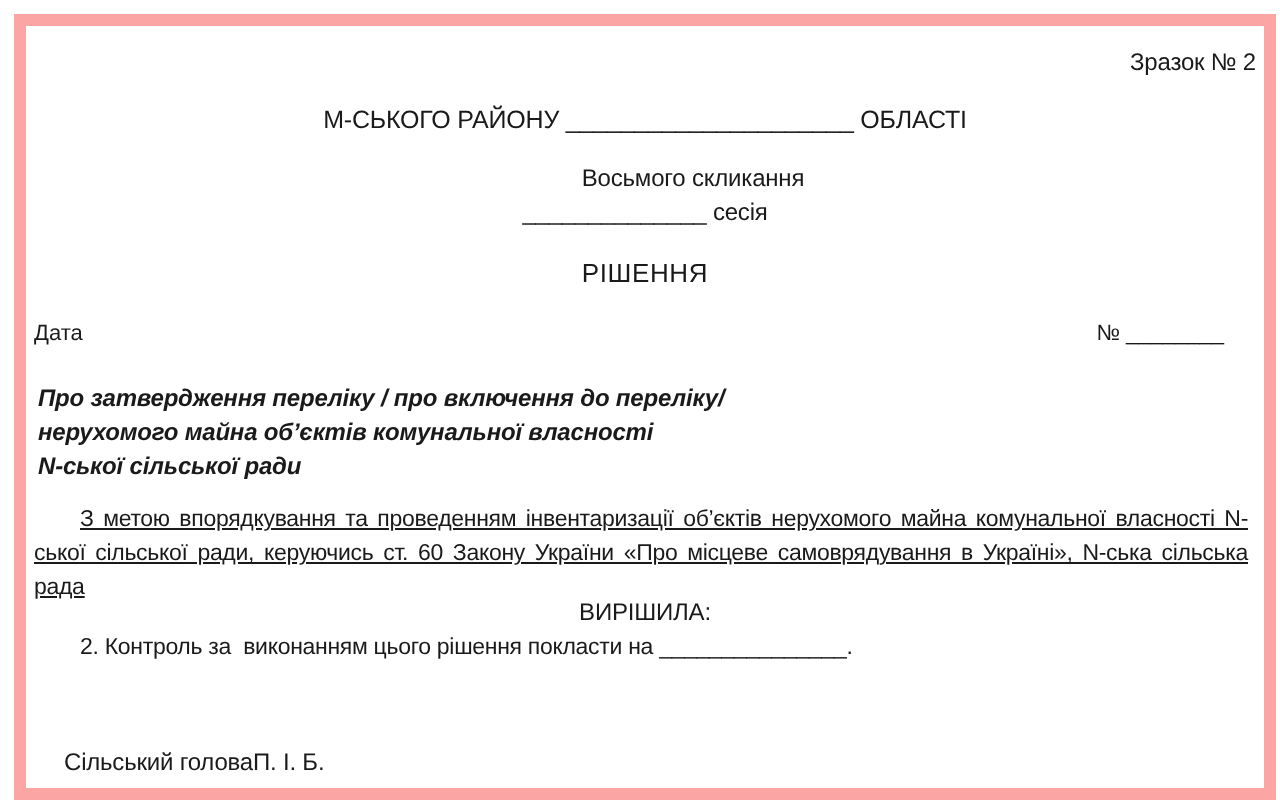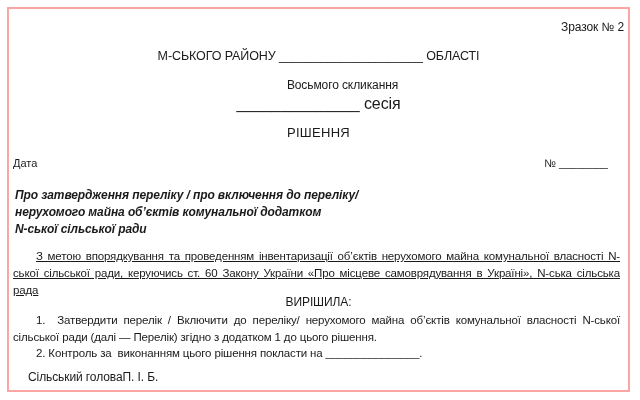--- a/index.html
+++ b/index.html
@@ -14,41 +14,41 @@
     font-family: "Liberation Sans", "DejaVu Sans", sans-serif;
     color: #1a1a1a;
     -webkit-font-smoothing: antialiased;
   }
   .page {
     position: absolute;
     left: 7px;
     top: 7px;
     width: 619px;
     height: 381px;
-    border: 2px solid #fca5a5;
+    border: 6px solid #fca5a5;
     background: #ffffff;
   }
   .abs { position: absolute; margin: 0; }
 
   .sample-label {
     top: 11px;
     right: 4px;
     font-size: 12px;
     letter-spacing: -0.1px;
   }
   .centered {
     left: 0;
     width: 100%;
     text-align: center;
     letter-spacing: -0.1px;
   }
   .hdr-line1 { top: 27px; font-size: 12.5px; }
   .hdr-line2 { top: 40px; font-size: 12.5px; }
   .conv-line { top: 69px; font-size: 12px; padding-left: 24px; }
-  .sess-line { top: 86px; font-size: 16px; }
+  .sess-line { top: 86px; font-size: 12px; }
   .doc-type  { top: 116px; font-size: 13px; letter-spacing: 0.3px; }
 
   .date-row {
     top: 148px;
     left: 4px;
     right: 20px;
     display: flex;
     justify-content: space-between;
     font-size: 11px;
   }
@@ -119,30 +119,29 @@
 
   <div class="abs centered doc-type">РІШЕННЯ</div>
 
   <div class="abs date-row">
     <span>Дата</span>
     <span>№ ________</span>
   </div>
 
   <div class="abs subject">
     <div>Про затвердження переліку / про включення до переліку/</div>
-    <div>нерухомого майна об’єктів комунальної додатком</div>
+    <div>нерухомого майна об’єктів комунальної власності</div>
     <div>N-ської сільської ради</div>
   </div>
 
   <p class="abs preamble">З метою впорядкування та проведенням інвентаризації об’єктів нерухомого майна комунальної власності N-ської сільської ради, керуючись ст. 60 Закону України «Про місцеве самоврядування в Україні», N-ська сільська рада</p>
 
   <div class="abs centered resolved">ВИРІШИЛА:</div>
 
   <div class="abs items">
-    <p>1.&nbsp; Затвердити перелік / Включити до переліку/ нерухомого майна об’єктів комунальної власності N-ської сільської ради (далі — Перелік) згідно з додатком 1 до цього рішення.</p>
     <p>2. Контроль за&nbsp; виконанням цього рішення покласти на _______________.</p>
   </div>
 
   <div class="abs signature-row">
     <span>Сільський голова</span>
     <span>П. І. Б.</span>
   </div>
 
 </div>
 

